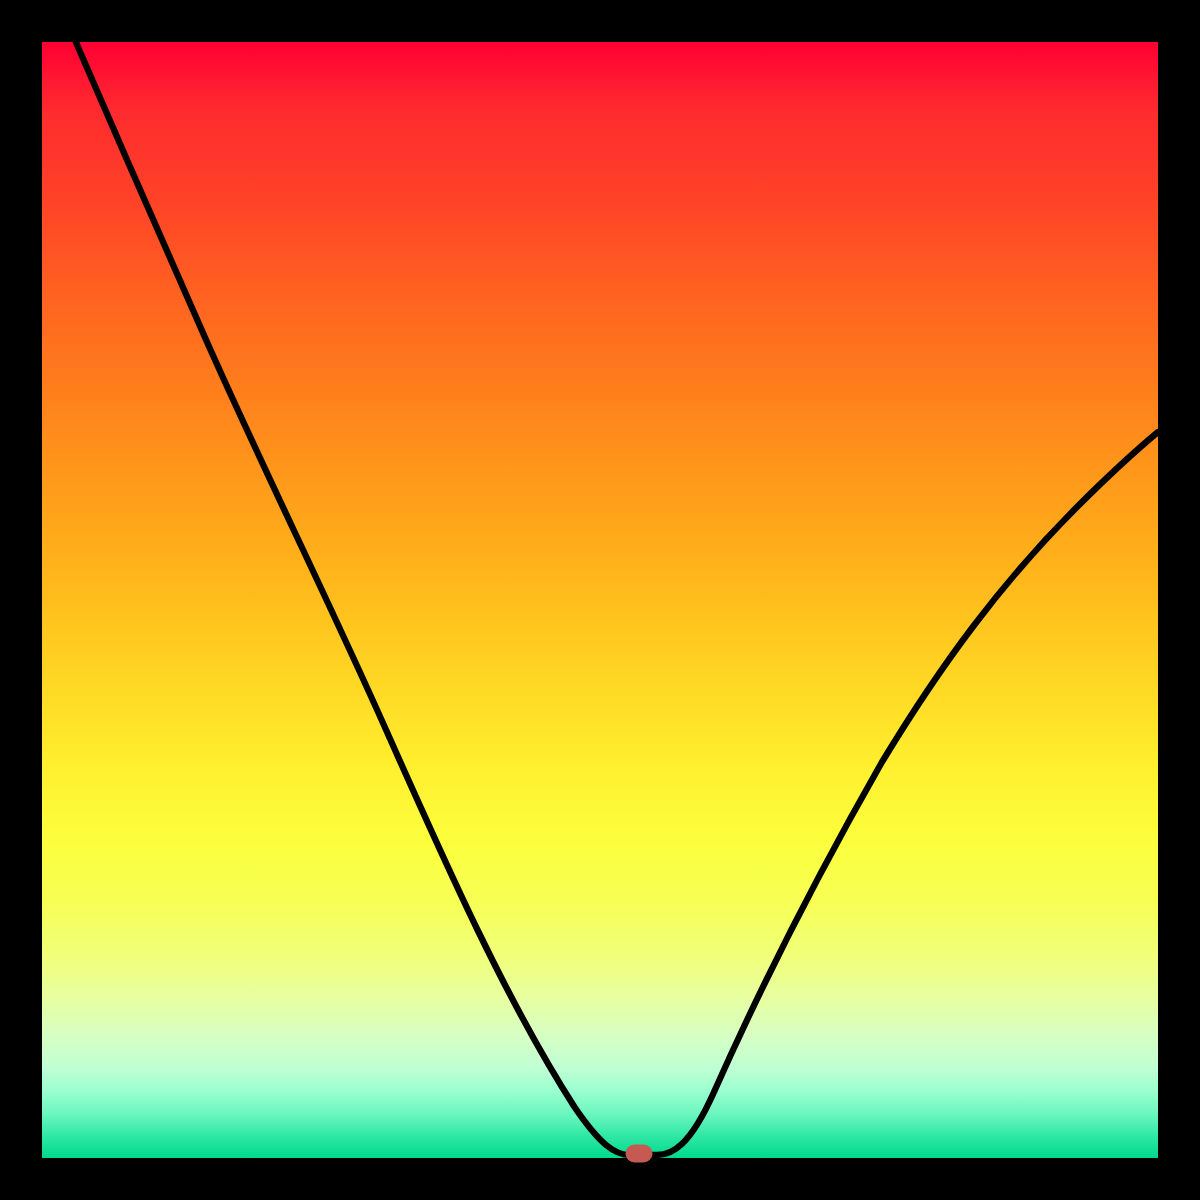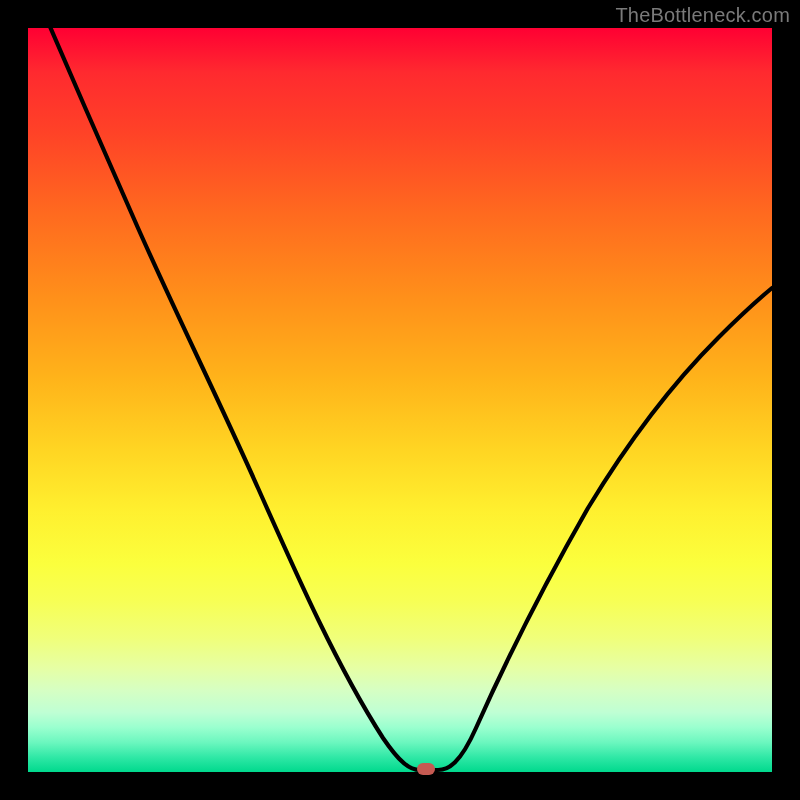--- a/index.html
+++ b/index.html
@@ -89,14 +89,13 @@
                C 420 742, 432 736, 448 700
                C 480 628, 520 550, 560 480
                C 600 414, 640 360, 690 310
                C 716 284, 732 270, 744 260" fill="none" stroke-width="4.2" stroke-linecap="round" stroke="#000000"></path>
     </svg>
 
     <div class="dot" style="left: 398px; top: 741px; background: rgb(197, 90, 82);"></div>
 
   </div>
 
-  <div class="watermark">TheBottleneck.com</div>
 </div>
 
 </body></html>

